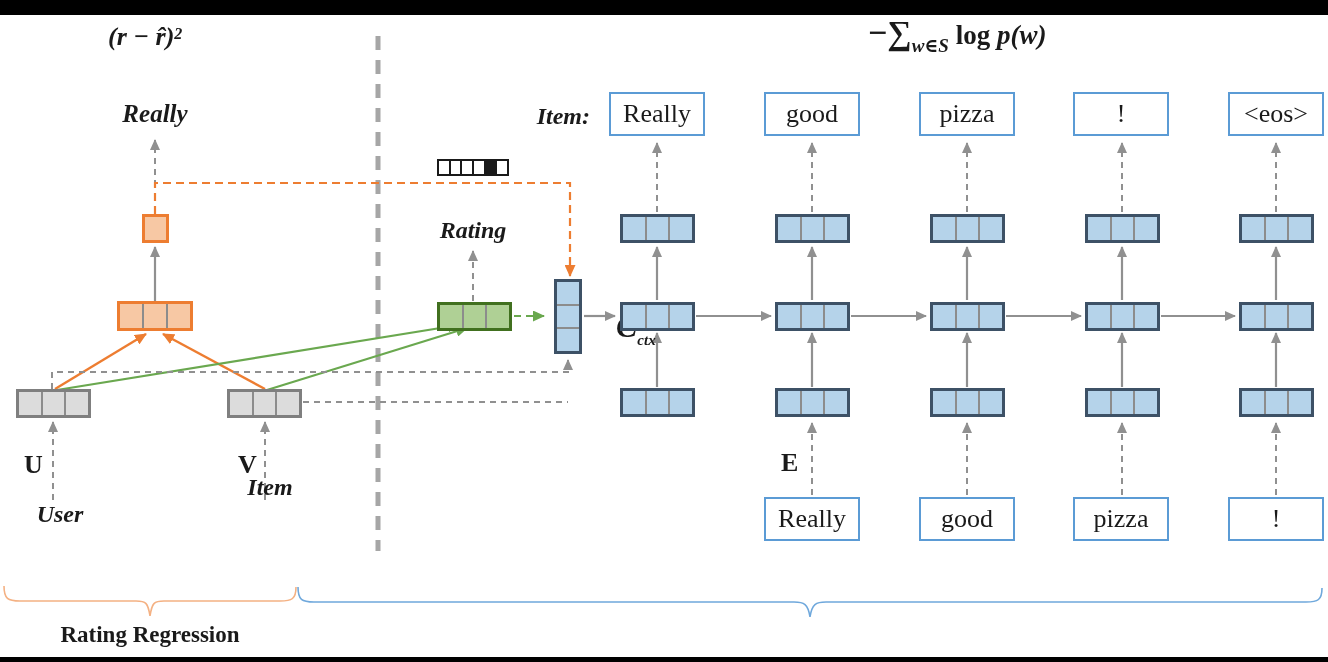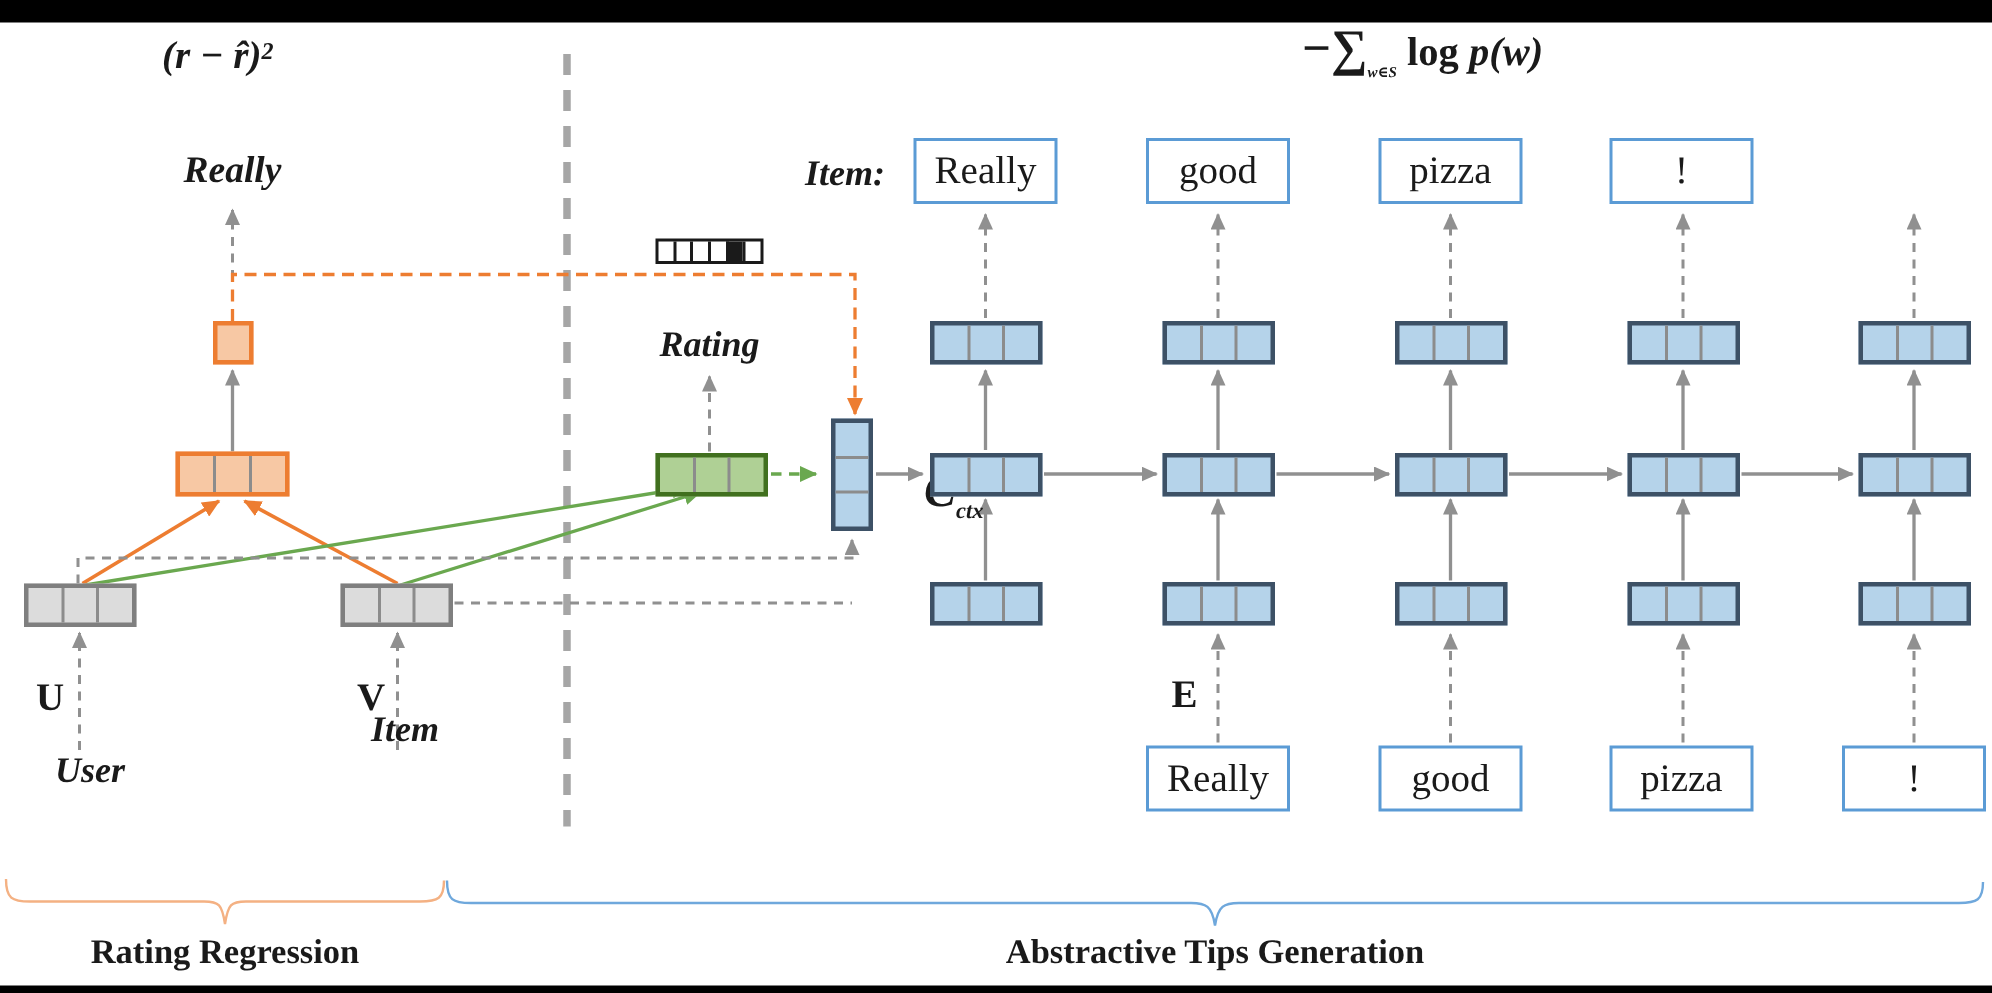--- a/index.html
+++ b/index.html
@@ -34,21 +34,21 @@
         border:2px solid var(--word_border,#5B9BD5);display:flex;align-items:center;justify-content:center;
         font-size:26px;}
 
   
   .lbl{position:absolute;white-space:nowrap;font-weight:bold;}
   .bi{font-style:italic;font-weight:bold;}
   .it{font-style:italic;margin-top:28px;}
   .formula{font-style:italic;font-size:26px;}
   .formula sup{font-size:16px;vertical-align:6px;}
   .sum{font-size:34px;font-style:normal;}
-  .nll sub{font-size:10px;font-style:italic;vertical-align:-8px;letter-spacing:0;}
+  .nll sub{font-size:19px;font-style:italic;vertical-align:-8px;letter-spacing:0;}
   .cctx{font-style:italic;font-size:32px;}
   .cctx sub{font-size:15px;vertical-align:-8px;}
   .sect{font-size:23px;text-align:center;}
 </style>
 </head>
 <body>
 
 <div class="stage">
 
   <div class="bar top"></div>
@@ -197,20 +197,23 @@
     </div>
   <div class="word" style="left:764px;top:92px;">
       <span>good</span>
     </div>
   <div class="word" style="left:919px;top:92px;">
       <span>pizza</span>
     </div>
   <div class="word" style="left:1073px;top:92px;">
       <span>!</span>
     </div>
+  <div class="word" style="left:1228px;top:92px;">
+      <span>&lt;eos&gt;</span>
+    </div>
 
   <div class="cells bluebox" style="left:620px;top:214px;width:75px;height:29px;">
       <i></i>
       <i></i>
       <i></i>
     </div>
   <div class="cells bluebox" style="left:775px;top:214px;width:75px;height:29px;">
       <i></i>
       <i></i>
       <i></i>
@@ -292,15 +295,14 @@
       <span>good</span>
     </div>
   <div class="word" style="left:1073px;top:497px;">
       <span>pizza</span>
     </div>
   <div class="word" style="left:1228px;top:497px;">
       <span>!</span>
     </div>
 
   <div class="lbl sect" style="left:20px;top:622px;width:260px;">Rating Regression</div>
-  <div class="lbl sect" style="left:610px;top:622px;width:400px;">Abstractive Tips Generation</div>
 
 </div>
 
 </body></html>

